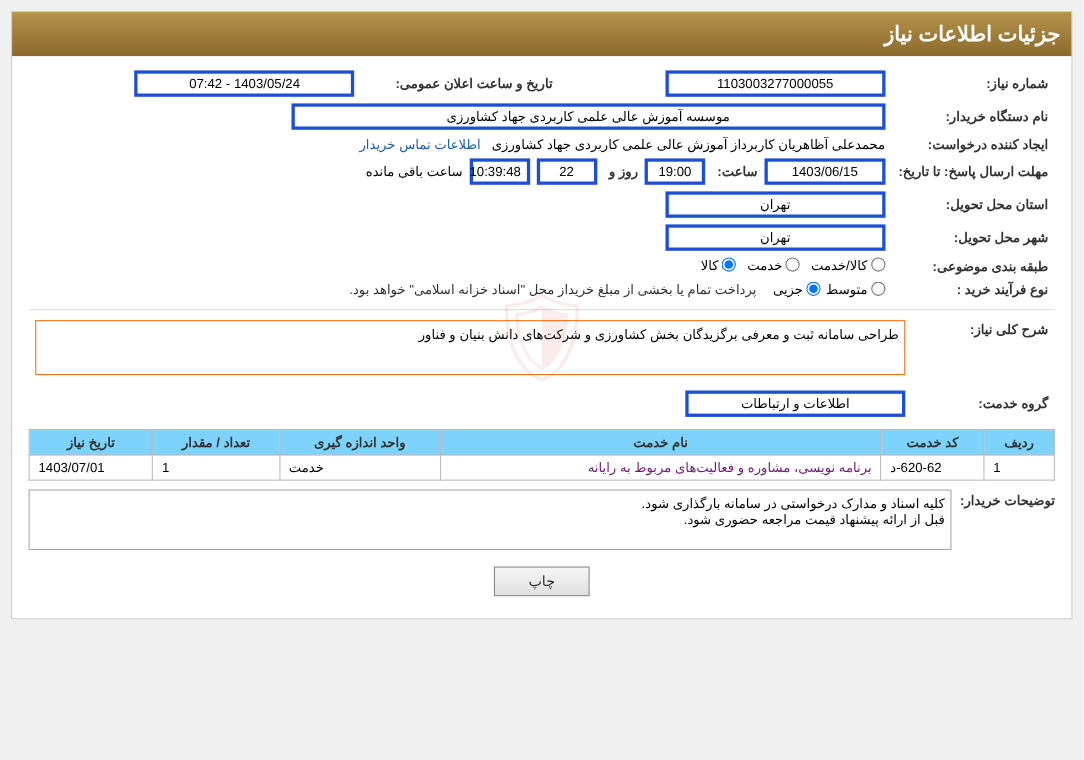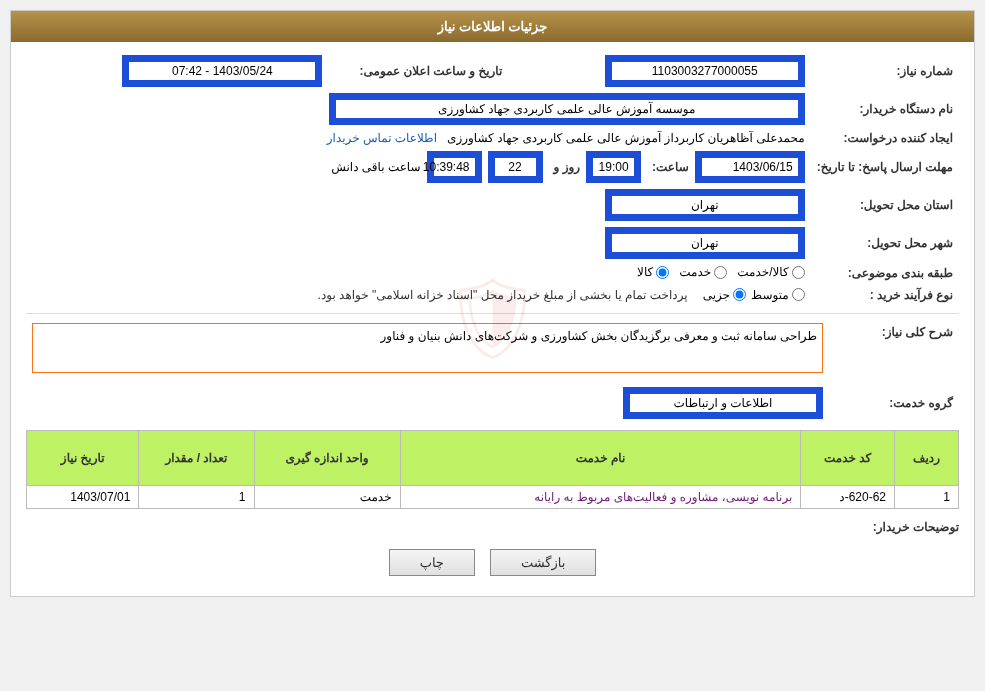--- a/index.html
+++ b/index.html
@@ -15,23 +15,23 @@
       padding: 10px;
     }
     .container {
       width: 965px;
       background: #fff;
       border: 1px solid #ccc;
     }
     .page-header {
       background: linear-gradient(to bottom, #b5934a, #8b6a2e);
       color: #fff;
-      text-align: center;
+      text-align: right;
       padding: 8px 10px;
-      font-size: 13px;
+      font-size: 19px;
       font-weight: bold;
     }
     .content {
       padding: 10px 15px;
     }
     .info-table {
       width: 100%;
       border-collapse: collapse;
       margin-bottom: 8px;
     }
@@ -43,32 +43,31 @@
       color: #333;
       font-weight: bold;
       white-space: nowrap;
       text-align: right;
       width: 130px;
     }
     .value-cell {
       text-align: right;
     }
     .input-box {
-      border: 7px solid #1d4ed8;
+      border: 3px solid #1d4ed8;
       padding: 2px 5px;
       background: #fff;
       display: inline-block;
       text-align: center;
     }
     .input-medium {
       width: 200px;
     }
     .input-small {
       width: 110px;
-      text-align: right;
     }
     .input-xsmall {
       width: 55px;
     }
     .link-blue {
       color: #1a5fb4;
       text-decoration: none;
     }
     .row-flex {
       display: flex;
@@ -83,44 +82,44 @@
       padding: 5px 10px;
       margin: 8px 0 5px 0;
       font-size: 13px;
     }
     .services-table {
       width: 100%;
       border-collapse: collapse;
       margin-top: 5px;
     }
     .services-table th {
-      background: #bef264;
+      background: #7dd3fc;
       border: 1px solid #bbb;
-      padding: 20px 8px;
+      padding: 4px 8px;
       text-align: center;
       font-weight: bold;
       color: #333;
       margin-left: 36px;
     }
     .services-table td {
       border: 1px solid #bbb;
       padding: 4px 8px;
-      text-align: right;
+      text-align: left;
     }
     .services-table tr:nth-child(even) td {
       background: #f9f9f9;
     }
     .radio-group {
       display: inline-flex;
       gap: 10px;
       align-items: center;
     }
     .radio-item {
       display: inline-flex;
-      align-items: center;
+      align-items: flex-start;
       gap: 3px;
     }
     .divider {
       border: none;
       border-top: 1px solid #ddd;
       margin: 6px 0;
     }
     .buyer-notes {
       display: flex;
       align-items: flex-start;
@@ -196,21 +195,21 @@
         </td>
         <td class="label-cell" style="width:180px;">تاریخ و ساعت اعلان عمومی:</td>
         <td class="value-cell">
           <span class="input-box input-medium">1403/05/24 - 07:42</span>
         </td>
       </tr>
 
       <tr>
         <td class="label-cell">نام دستگاه خریدار:</td>
         <td class="value-cell" colspan="3">
-          <span class="input-box" style="width:476px;">موسسه آموزش عالی علمی کاربردی جهاد کشاورزی</span>
+          <span class="input-box" style="width:540px;">موسسه آموزش عالی علمی کاربردی جهاد کشاورزی</span>
         </td>
       </tr>
 
       <tr>
         <td class="label-cell">ایجاد کننده درخواست:</td>
         <td class="value-cell" colspan="3">
           <span>محمدعلی آظاهریان کاربرداز آموزش عالی علمی کاربردی جهاد کشاورزی</span>
           &nbsp;
           <a href="#" class="link-blue">اطلاعات تماس خریدار</a>
         </td>
@@ -219,21 +218,21 @@
       <tr>
         <td class="label-cell">مهلت ارسال پاسخ: تا تاریخ:</td>
         <td colspan="3">
           <div class="row-flex">
             <span class="input-box input-small">1403/06/15</span>
             <span class="inline-label">ساعت:</span>
             <span class="input-box input-xsmall">19:00</span>
             <span class="inline-label">روز و</span>
             <span class="input-box input-xsmall">22</span>
             <span class="input-box input-xsmall">10:39:48</span>
-            <span>ساعت باقی دانش</span>
+            <span>ساعت باقی مانده</span>
           </div>
         </td>
       </tr>
 
       <tr>
         <td class="label-cell">استان محل تحویل:</td>
         <td class="value-cell" colspan="3">
           <span class="input-box input-medium">تهران</span>
         </td>
       </tr>
@@ -327,21 +326,24 @@
     <td style="color:#701a75; text-align:right;">برنامه نویسی، مشاوره و فعالیت‌های مربوط به رایانه</td>
     <td>خدمت</td>
     <td>1</td>
     <td>1403/07/01</td>
   </tr>
         </tbody>
     </table>
 
     <div class="buyer-notes" style="margin-top:8px;">
       <span class="buyer-notes-label">توضیحات خریدار:</span>
+      <div style="border:1px solid #aaa; padding:5px; min-height:55px; background:#fff; flex:1; text-align:right;">
+        <div>کلیه اسناد و مدارک درخواستی در سامانه بارگذاری شود.</div>
+        <div>قبل از ارائه پیشنهاد قیمت مراجعه حضوری شود.</div>
+      </div>
     </div>
 
     <div class="bottom-buttons">
-      <button class="btn">بازگشت</button>
       <button class="btn">چاپ</button>
     </div>
 
   </div>
 </div>
 
 </body></html>

